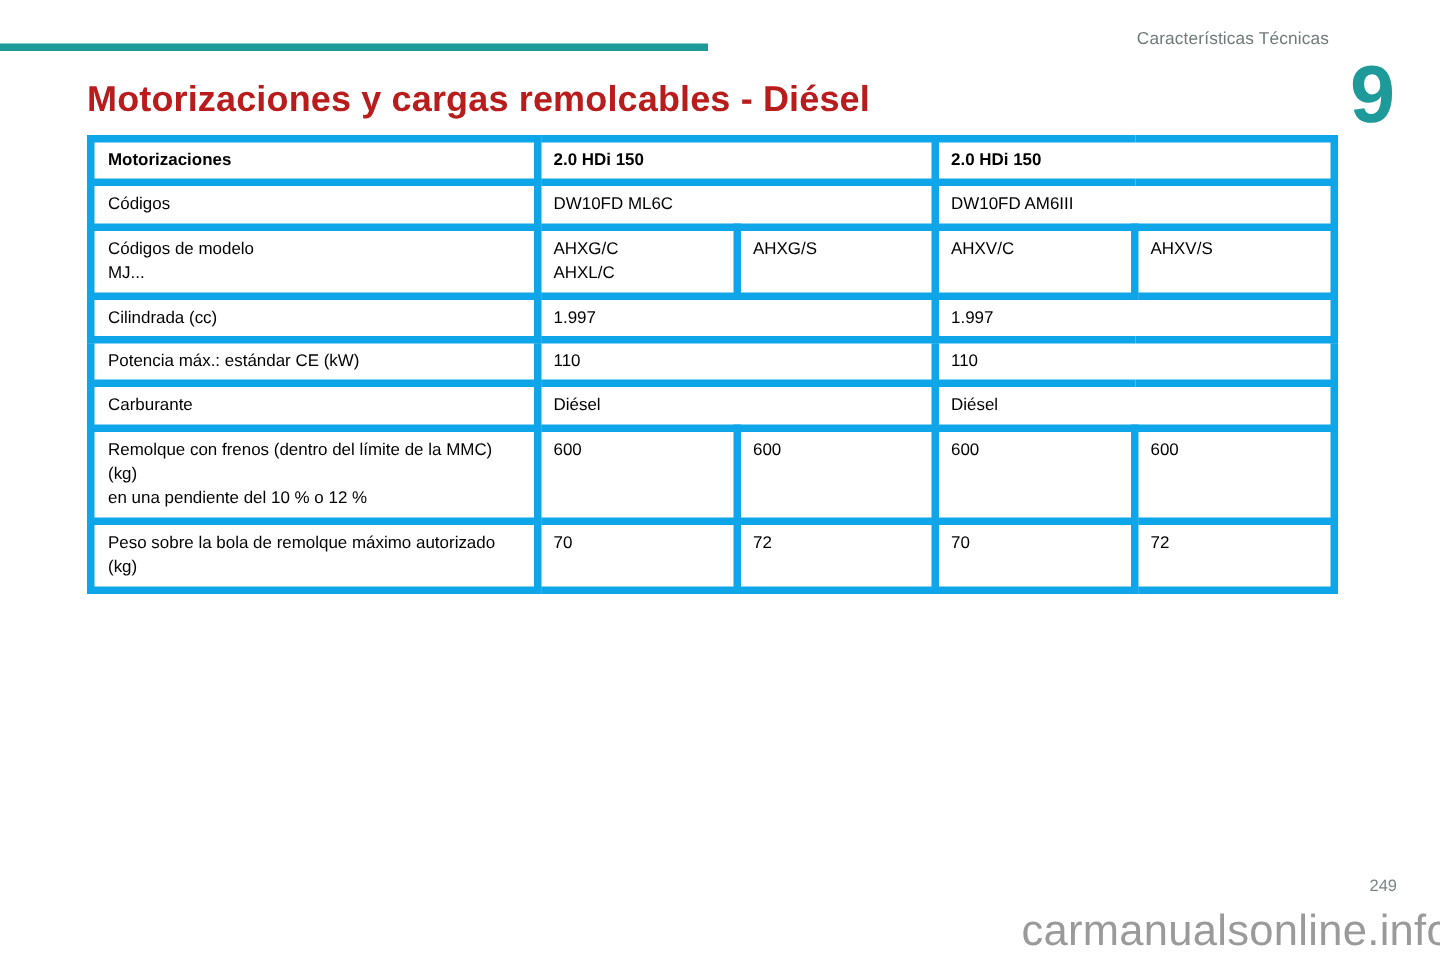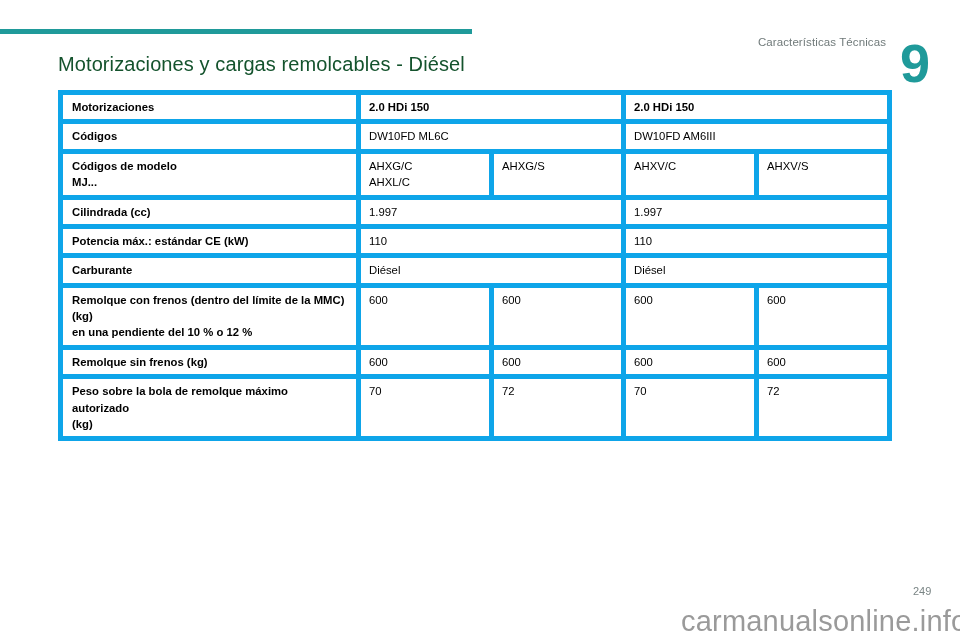--- a/index.html
+++ b/index.html
@@ -19,42 +19,42 @@
       position: absolute;
       left: 0;
       top: 29px;
       width: 472px;
       height: 5px;
       background: #1f9a9a;
     }
     .section-label {
       position: absolute;
       right: 74px;
-      top: 36px;
+      top: 20px;
       font-size: 11.5px;
       color: #707a7a;
       letter-spacing: 0.1px;
       margin-left: 36px;
     }
     .chapter-number {
       position: absolute;
       left: 900px;
       top: 36px;
       font-size: 54px;
       font-weight: bold;
       color: #1f9a9a;
       line-height: 1;
     }
     .page-title {
       position: absolute;
       left: 58px;
       top: 53px;
-      font-size: 20px;
-      color: #14532d;
-      font-weight: normal;
+      font-size: 24px;
+      color: #b91c1c;
+      font-weight: bold;
       margin: 0;
       letter-spacing: 0.1px;
     }
     table.specs {
       position: absolute;
       left: 58px;
       top: 90px;
       width: 829px;
       border-collapse: collapse;
       table-layout: fixed;
@@ -62,21 +62,20 @@
     }
     table.specs td {
       border: 5px solid #0ea5e9;
       padding: 4px 8px 4px 8px;
       vertical-align: top;
       line-height: 1.45;
     }
     table.specs td.lbl {
       text-align: left;
       padding-left: 9px;
-      font-weight: bold;
     }
     table.specs td.val {
       text-align: left;
     }
     table.specs tr.bold td {
       font-weight: bold;
     }
     .watermark {
       position: absolute;
       left: 681px;
@@ -160,27 +159,20 @@
       <div>Remolque con frenos (dentro del límite de la MMC)</div>
       <div>(kg)</div>
       <div>en una pendiente del 10 % o 12 %</div>
     </td>
     <td class="val">600</td>
     <td class="val">600</td>
     <td class="val">600</td>
     <td class="val">600</td>
   </tr>
   <tr>
-    <td class="lbl">Remolque sin frenos (kg)</td>
-    <td class="val">600</td>
-    <td class="val">600</td>
-    <td class="val">600</td>
-    <td class="val">600</td>
-  </tr>
-  <tr>
     <td class="lbl">
       <div>Peso sobre la bola de remolque máximo autorizado</div>
       <div>(kg)</div>
     </td>
     <td class="val">70</td>
     <td class="val">72</td>
     <td class="val">70</td>
     <td class="val">72</td>
   </tr>
 </tbody>

